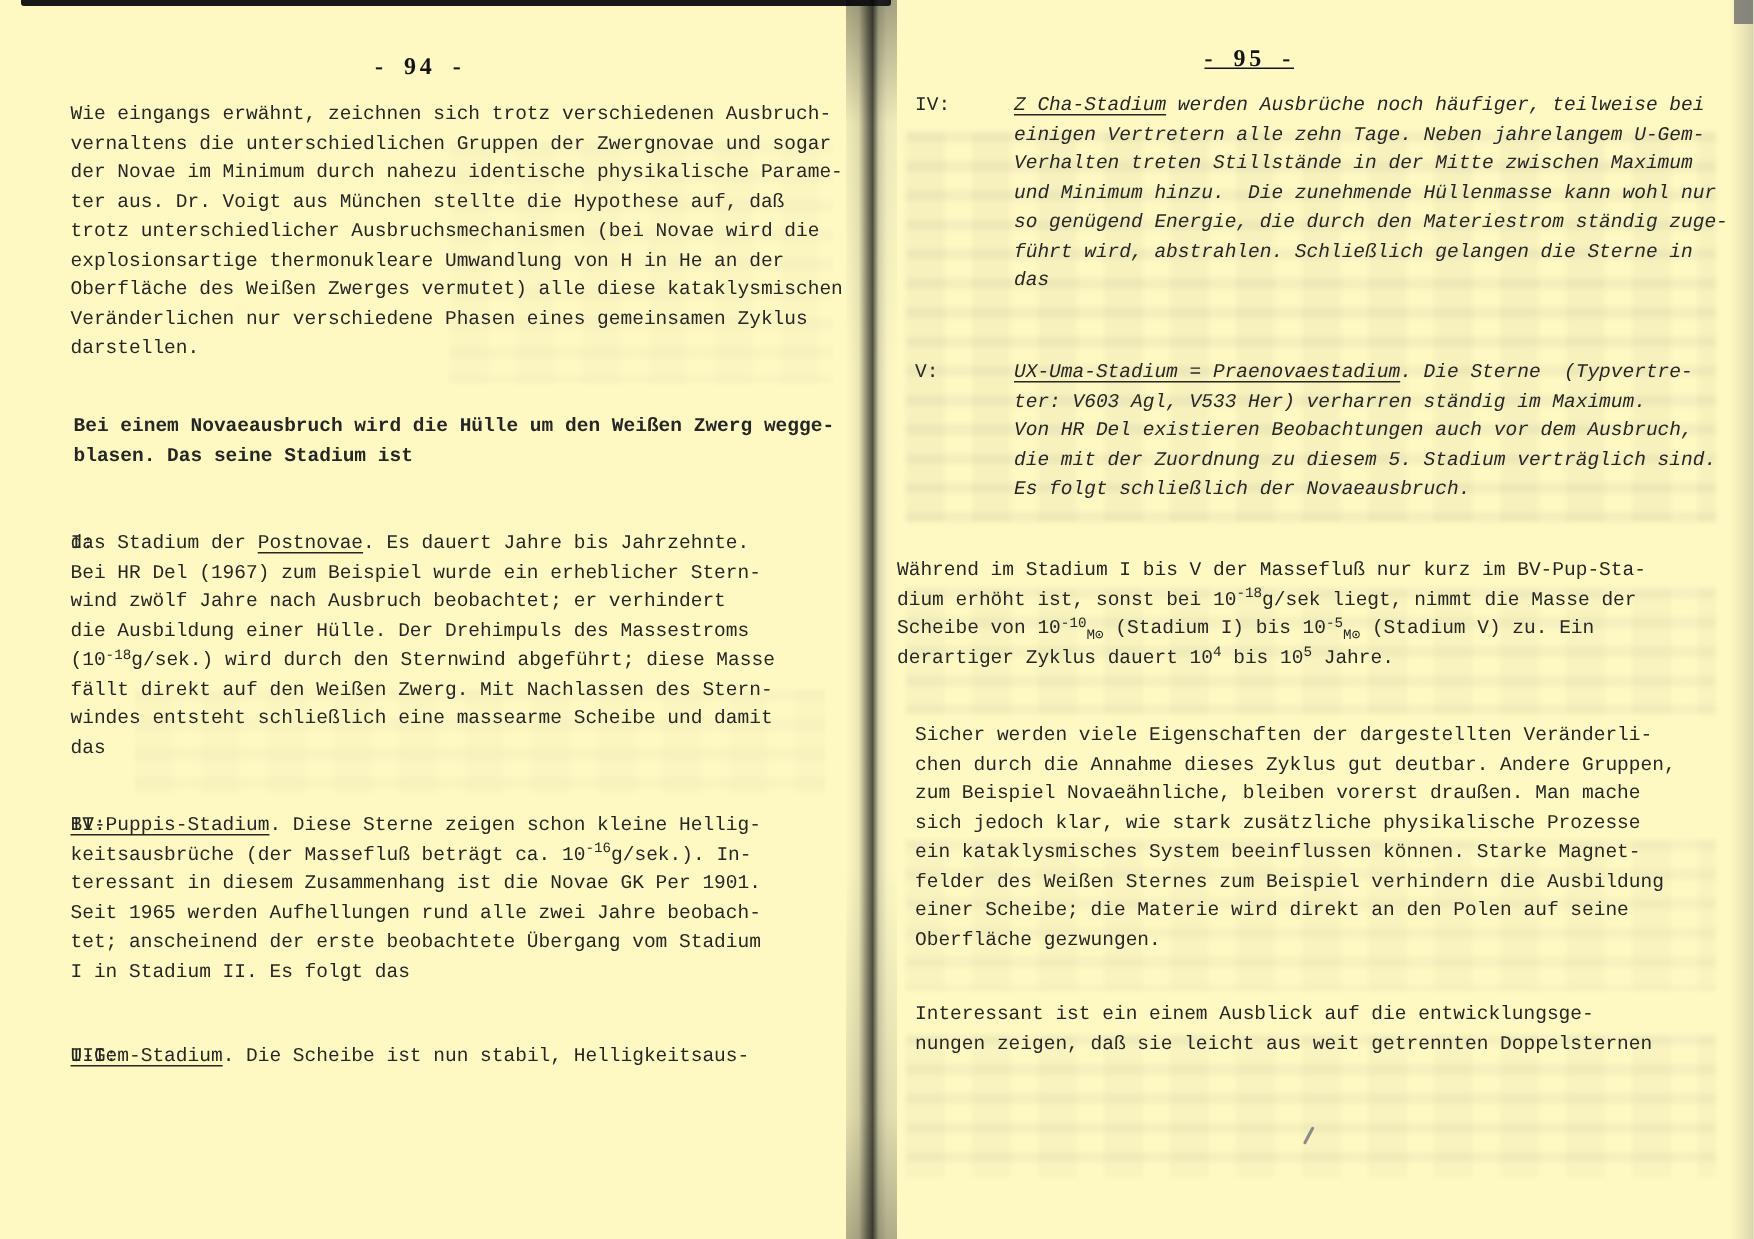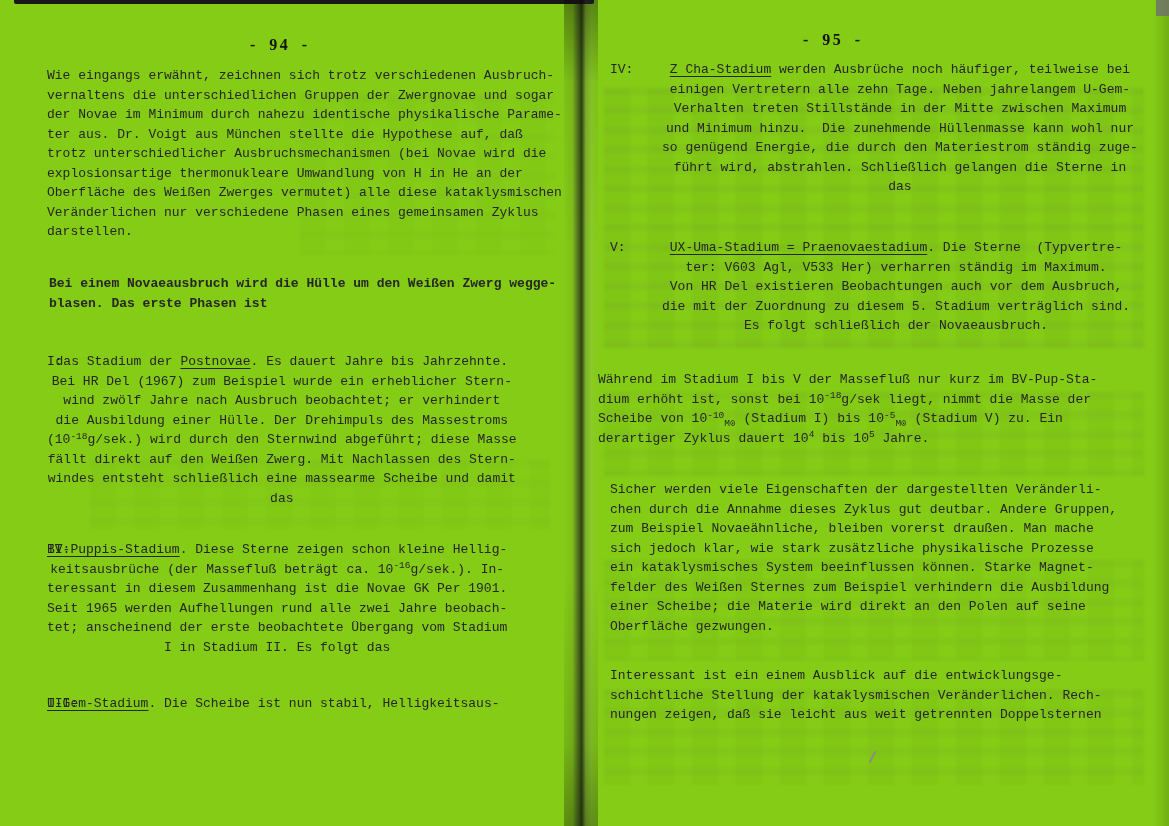--- a/index.html
+++ b/index.html
@@ -1,18 +1,18 @@
 <!DOCTYPE html>
 <html><head>
 <meta charset="utf-8">
 <style>
   html,body{margin:0;padding:0;background:#d8d8d4;}
   .scan{
     position:relative;width:1169px;height:826px;margin:0 auto;
-    background:#84cc16;overflow:hidden;
+    background:#fef9c3;overflow:hidden;
     font-family:"Liberation Mono","DejaVu Sans Mono",monospace;
   }
   
   .edge-top{position:absolute;left:14px;top:0;width:580px;height:4px;background:#181818;border-radius:0 0 2px 2px;}
   .spine{
     position:absolute;left:564px;top:0;width:34px;height:826px;
     background:
       linear-gradient(180deg, rgba(0,0,0,0.35) 0%, rgba(0,0,0,0.05) 10%, rgba(0,0,0,0) 30%, rgba(0,0,0,0) 70%, rgba(0,0,0,0.10) 90%, rgba(0,0,0,0.30) 100%),
       linear-gradient(90deg, rgba(60,60,60,0) 0%, rgba(60,60,60,0.10) 25%, rgba(35,35,35,0.55) 42%, rgba(15,15,15,0.72) 52%, rgba(110,110,110,0.28) 64%, rgba(190,190,190,0.10) 80%, rgba(255,255,255,0) 100%);
   }
@@ -35,29 +35,29 @@
 
   
   .page{position:absolute;top:0;height:826px;}
   #page-94{left:0;width:575px;}
   #page-95{left:595px;width:574px;}
   .pnum{
     position:absolute;font-family:"Liberation Serif","DejaVu Serif",serif;
     font-weight:bold;font-size:16px;letter-spacing:2.5px;word-spacing:5px;color:#141414;
   }
   #page-94 .pnum{left:250px;top:36px;}
-  #page-95 .pnum{left:208px;top:31px;}
+  #page-95 .pnum{left:208px;top:31px;text-decoration:underline;}
 
   .block{position:absolute;font-size:13px;color:#262626;white-space:pre;}
   .line{display:block;height:19.5px;line-height:19.5px;}
-  .item{padding-left:0;text-align:center;}
+  .item{padding-left:0;}
   .item .marker{position:absolute;left:0;top:0;height:19.5px;line-height:19.5px;}
   .item .lines{display:block;}
   #page-94 .item .lines{}
-  #page-95 .item .lines{margin-left:52px;}
+  #page-95 .item .lines{margin-left:66px;font-style:italic;}
   .u{text-decoration:underline;text-underline-offset:3px;}
   .sup{font-size:9.5px;position:relative;top:-4.5px;}
   .sub{font-size:9.5px;position:relative;top:3.5px;}
 
   #page-94 .b0{left:47px;top:66px;}
   #page-94 .b1{left:49px;top:274px;font-weight:bold;}
   #page-94 .b2{left:47px;top:352px;}
   #page-94 .b3{left:47px;top:540px;}
   #page-94 .b4{left:47px;top:694px;}
 
@@ -74,32 +74,32 @@
   <div class="smudge sm1"></div>
   <div class="smudge sm2"></div>
   <div class="smudge sm3"></div>
   <div class="smudge sm4"></div>
   <div class="smudge sm5"></div>
   <div class="smudge sm6"></div>
 
   <div class="page" id="page-94">
       <div class="pnum">- 94 -</div>
       <div class="block b0"><span class="line">Wie eingangs erwähnt, zeichnen sich trotz verschiedenen Ausbruch-</span><span class="line">vernaltens die unterschiedlichen Gruppen der Zwergnovae und sogar</span><span class="line">der Novae im Minimum durch nahezu identische physikalische Parame-</span><span class="line">ter aus. Dr. Voigt aus München stellte die Hypothese auf, daß</span><span class="line">trotz unterschiedlicher Ausbruchsmechanismen (bei Novae wird die</span><span class="line">explosionsartige thermonukleare Umwandlung von H in He an der</span><span class="line">Oberfläche des Weißen Zwerges vermutet) alle diese kataklysmischen</span><span class="line">Veränderlichen nur verschiedene Phasen eines gemeinsamen Zyklus</span><span class="line">darstellen.</span></div>
-      <div class="block b1"><span class="line">Bei einem Novaeausbruch wird die Hülle um den Weißen Zwerg wegge-</span><span class="line">blasen. Das erste Phasen ist</span></div>
+      <div class="block b1"><span class="line">Bei einem Novaeausbruch wird die Hülle um den Weißen Zwerg wegge-</span><span class="line">blasen. Das seine Stadium ist</span></div>
       <div class="block b2 item"><span class="marker">I:</span><span class="lines"><span class="line">das Stadium der <span class="u">Postnovae</span>. Es dauert Jahre bis Jahrzehnte.</span><span class="line">Bei HR Del (1967) zum Beispiel wurde ein erheblicher Stern-</span><span class="line">wind zwölf Jahre nach Ausbruch beobachtet; er verhindert</span><span class="line">die Ausbildung einer Hülle. Der Drehimpuls des Massestroms</span><span class="line">(10<span class="sup">-18</span>g/sek.) wird durch den Sternwind abgeführt; diese Masse</span><span class="line">fällt direkt auf den Weißen Zwerg. Mit Nachlassen des Stern-</span><span class="line">windes entsteht schließlich eine massearme Scheibe und damit</span><span class="line">das</span></span></div>
       <div class="block b3 item"><span class="marker">II:</span><span class="lines"><span class="line"><span class="u">BV-Puppis-Stadium</span>. Diese Sterne zeigen schon kleine Hellig-</span><span class="line">keitsausbrüche (der Massefluß beträgt ca. 10<span class="sup">-16</span>g/sek.). In-</span><span class="line">teressant in diesem Zusammenhang ist die Novae GK Per 1901.</span><span class="line">Seit 1965 werden Aufhellungen rund alle zwei Jahre beobach-</span><span class="line">tet; anscheinend der erste beobachtete Übergang vom Stadium</span><span class="line">I in Stadium II. Es folgt das</span></span></div>
       <div class="block b4 item"><span class="marker">III:</span><span class="lines"><span class="line"><span class="u">U-Gem-Stadium</span>. Die Scheibe ist nun stabil, Helligkeitsaus-</span></span></div>
     </div>
   <div class="page" id="page-95">
       <div class="pnum">- 95 -</div>
       <div class="block b0 item"><span class="marker">IV:</span><span class="lines"><span class="line"><span class="u">Z Cha-Stadium</span> werden Ausbrüche noch häufiger, teilweise bei</span><span class="line">einigen Vertretern alle zehn Tage. Neben jahrelangem U-Gem-</span><span class="line">Verhalten treten Stillstände in der Mitte zwischen Maximum</span><span class="line">und Minimum hinzu.  Die zunehmende Hüllenmasse kann wohl nur</span><span class="line">so genügend Energie, die durch den Materiestrom ständig zuge-</span><span class="line">führt wird, abstrahlen. Schließlich gelangen die Sterne in</span><span class="line">das</span></span></div>
       <div class="block b1 item"><span class="marker">V:</span><span class="lines"><span class="line"><span class="u">UX-Uma-Stadium = Praenovaestadium</span>. Die Sterne  (Typvertre-</span><span class="line">ter: V603 Agl, V533 Her) verharren ständig im Maximum.</span><span class="line">Von HR Del existieren Beobachtungen auch vor dem Ausbruch,</span><span class="line">die mit der Zuordnung zu diesem 5. Stadium verträglich sind.</span><span class="line">Es folgt schließlich der Novaeausbruch.</span></span></div>
       <div class="block b2"><span class="line">Während im Stadium I bis V der Massefluß nur kurz im BV-Pup-Sta-</span><span class="line">dium erhöht ist, sonst bei 10<span class="sup">-18</span>g/sek liegt, nimmt die Masse der</span><span class="line">Scheibe von 10<span class="sup">-10</span><span class="sub">M⊙</span> (Stadium I) bis 10<span class="sup">-5</span><span class="sub">M⊙</span> (Stadium V) zu. Ein</span><span class="line">derartiger Zyklus dauert 10<span class="sup">4</span> bis 10<span class="sup">5</span> Jahre.</span></div>
       <div class="block b3"><span class="line">Sicher werden viele Eigenschaften der dargestellten Veränderli-</span><span class="line">chen durch die Annahme dieses Zyklus gut deutbar. Andere Gruppen,</span><span class="line">zum Beispiel Novaeähnliche, bleiben vorerst draußen. Man mache</span><span class="line">sich jedoch klar, wie stark zusätzliche physikalische Prozesse</span><span class="line">ein kataklysmisches System beeinflussen können. Starke Magnet-</span><span class="line">felder des Weißen Sternes zum Beispiel verhindern die Ausbildung</span><span class="line">einer Scheibe; die Materie wird direkt an den Polen auf seine</span><span class="line">Oberfläche gezwungen.</span></div>
-      <div class="block b4"><span class="line">Interessant ist ein einem Ausblick auf die entwicklungsge-</span><span class="line">schichtliche Stellung der kataklysmischen Veränderlichen. Rech-</span><span class="line">nungen zeigen, daß sie leicht aus weit getrennten Doppelsternen</span></div>
+      <div class="block b4"><span class="line">Interessant ist ein einem Ausblick auf die entwicklungsge-</span><span class="line">nungen zeigen, daß sie leicht aus weit getrennten Doppelsternen</span></div>
     </div>
 
   <div class="edge-top"></div>
   <div class="spine"></div>
   <div class="edge-right"></div>
   <div class="edge-corner"></div>
   <div class="pen-mark"></div>
 </div>
 
 </body></html>

